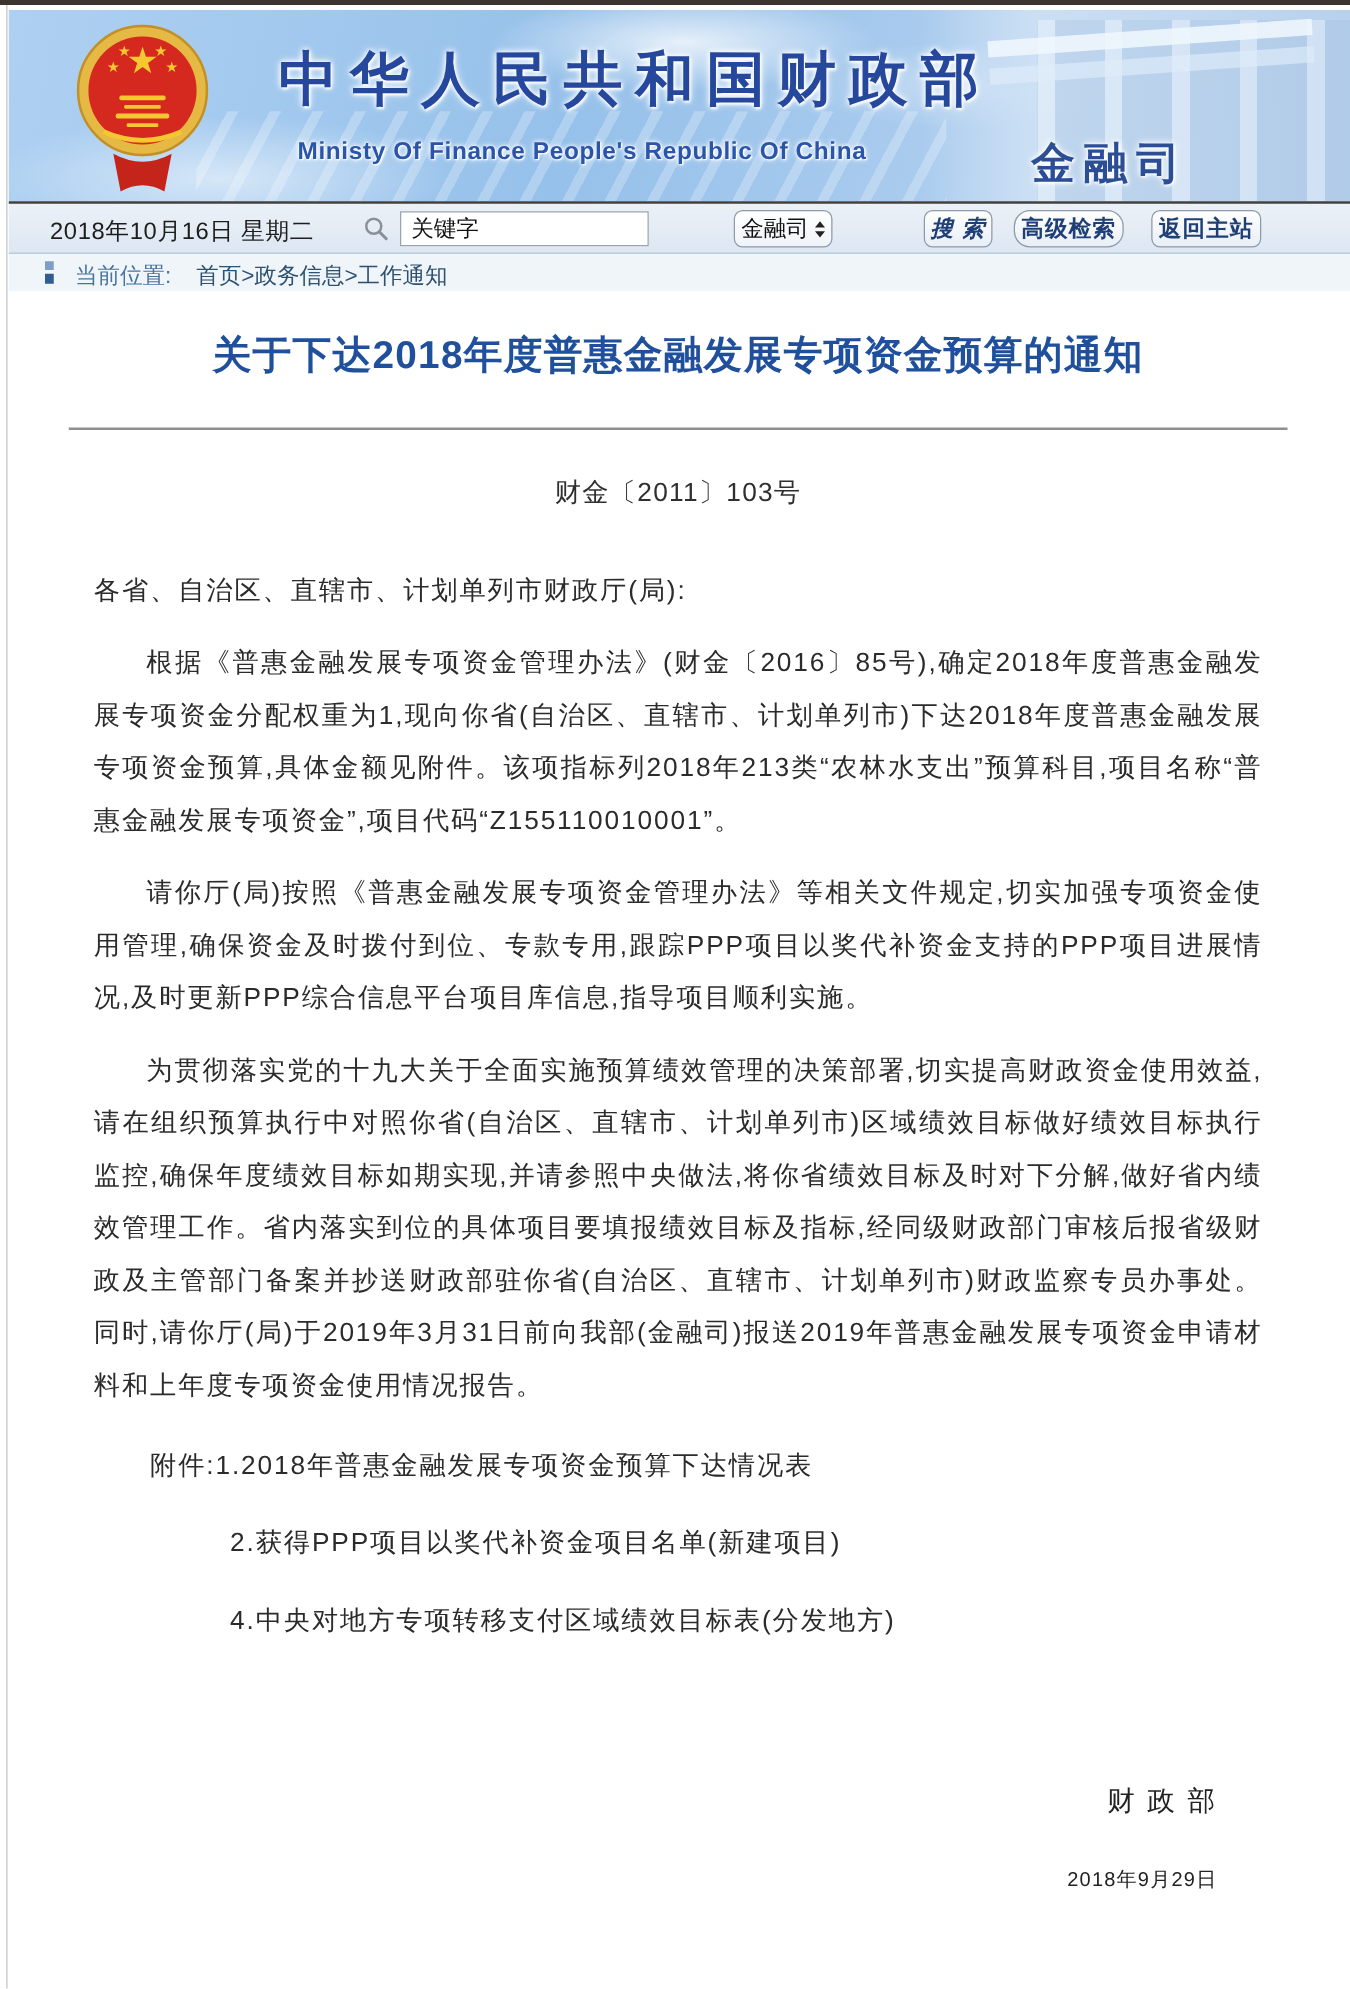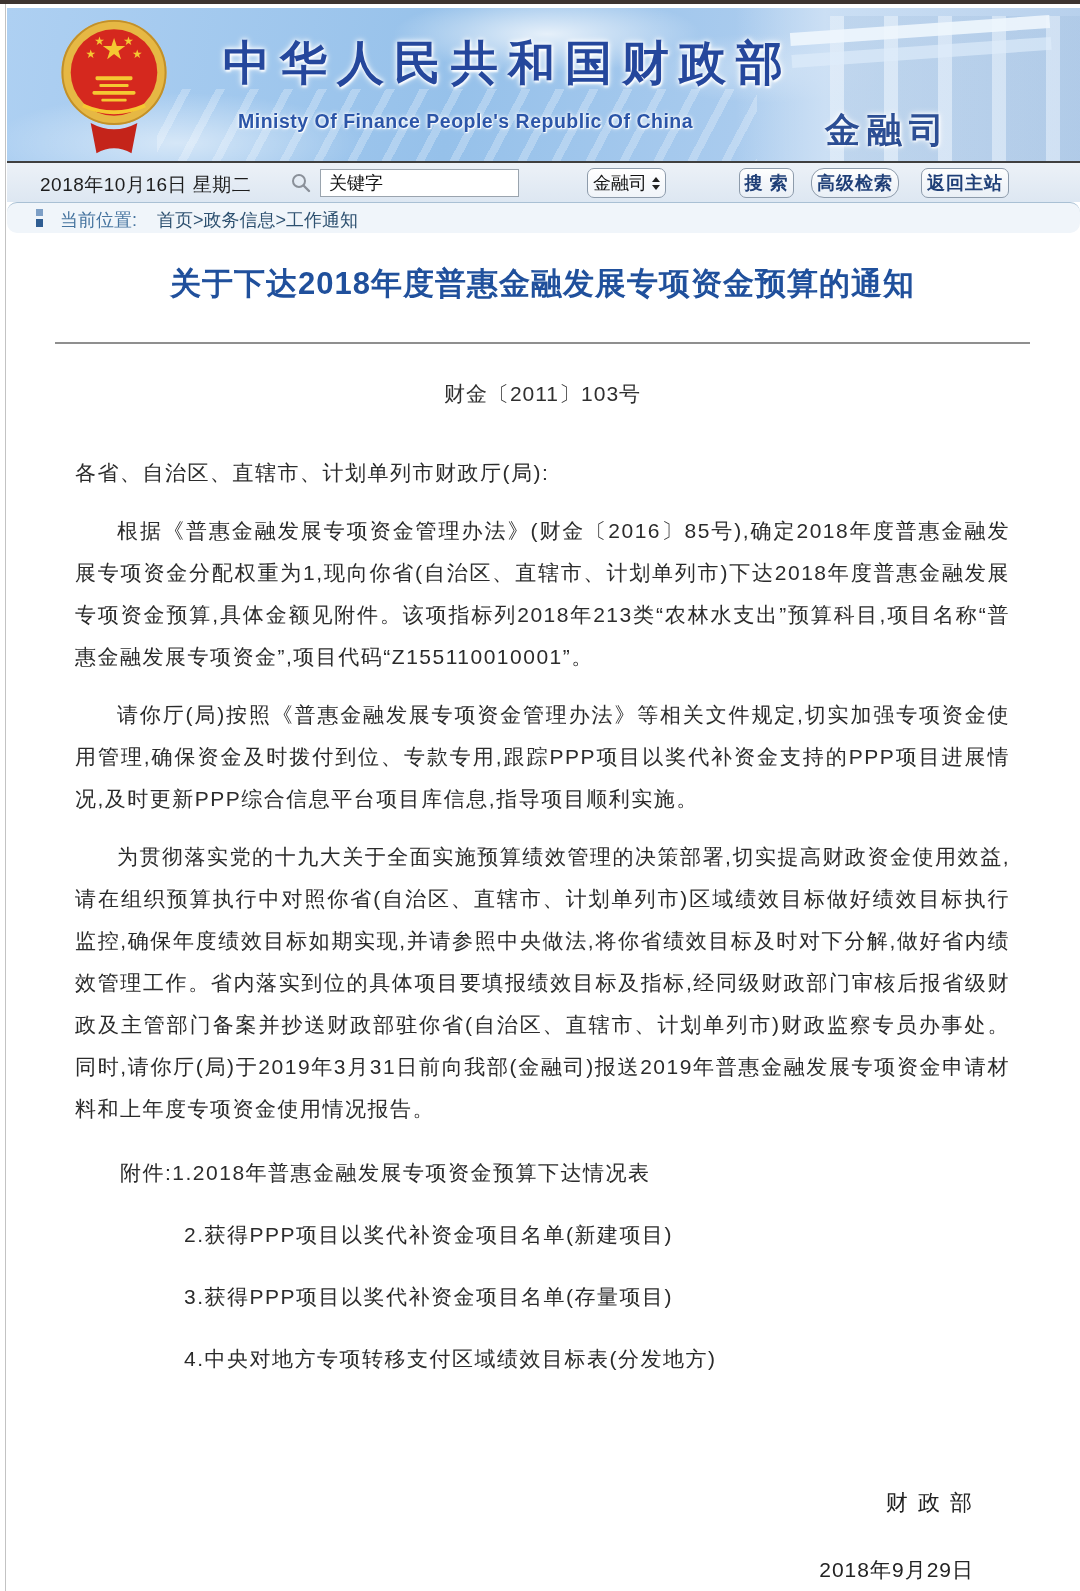--- a/index.html
+++ b/index.html
@@ -50,48 +50,48 @@
     border:1.5px solid #8d9bab; border-radius:7px; display:flex; align-items:center; justify-content:center;
     gap:5px; cursor:default; }
   .tb-select .sel-label { font-size:18px; color:#111; }
   .sel-arrows { display:flex; flex-direction:column; gap:3px; }
   .tri-up { width:0; height:0; border-left:4px solid transparent; border-right:4px solid transparent; border-bottom:5px solid #222; }
   .tri-down { width:0; height:0; border-left:4px solid transparent; border-right:4px solid transparent; border-top:5px solid #222; }
   .tb-btn { position:absolute; top:5px; height:30px; background:linear-gradient(#fefefe,#e9eff6);
     border:1.5px solid #8d9bab; border-radius:7px; font-size:18px; font-weight:bold; color:#1f3f77;
     display:flex; align-items:center; justify-content:center; letter-spacing:1px;
     font-family:"Liberation Sans", sans-serif; }
-  .tb-btn.search { left:732px; width:55px; }
+  .tb-btn.search { left:732px; width:55px;font-style:italic; }
   .tb-btn.adv { left:804px; width:88px;border-radius:13px; }
   .tb-btn.home { left:914px; width:88px; }
 
   
   .crumb { position:absolute; left:7px; right:0; top:202px; height:31px; background:#f0f5fa;
-    border-top:1px solid #a9c0d4;border-radius:10px; }
+    border-top:1px solid #a9c0d4; }
   .crumb-icon { position:absolute; left:29px; top:6px; width:8px; height:19px; }
   .crumb-icon .sq1 { width:7px; height:7px; background:#7d9fc6; margin-bottom:3px; }
   .crumb-icon .sq2 { width:7px; height:8px; background:#2f5d92; }
   .crumb-label { position:absolute; left:53px; top:5px; font-size:18px; color:#46749f; }
   .crumb-path { position:absolute; left:130px; top:5px; font-size:18px; color:#2e5170; cursor:pointer;margin-left:20px; }
 
   
   .doc { position:absolute; left:0; right:0; top:233px; padding:0 70px 0 75px; color:#2b2b2b; }
   .doc-title { text-align:center; margin-top:30px; font-size:31px; font-weight:bold; color:#20509c;
     letter-spacing:1px; }
   .title-rule { height:2px; background:#8f8f8f; margin:37px -20px 0 -20px; }
   .doc-number { text-align:center; margin-top:36px; font-size:21px; color:#2f2f2f; letter-spacing:1px; }
   .doc p { font-size:21px; line-height:42px; letter-spacing:1.5px; text-align:justify; color:#2b2b2b; }
   .salutation { margin-top:44px; }
   .body-p { margin-top:16px; text-indent:2em; }
   .att-group { margin-top:22px; }
   .att-first { margin-top:0; text-indent:0; padding-left:45px; }
   .att-rest { margin-top:20px; text-indent:0; padding-left:109px; }
   .sign-block { margin-top:108px; text-align:right; padding-right:36px; }
   .signer { font-size:22px; letter-spacing:2px; color:#222; }
-  .sign-date { margin-top:38px; font-size:21px; letter-spacing:1px; color:#222; }
+  .sign-date { margin-top:38px; font-size:16px; letter-spacing:1px; color:#222; }
 </style>
 </head>
 <body>
 
 <div class="page">
   <div class="top-edge"></div>
   <div class="left-edge"></div>
 
   <div class="banner">
     <div class="hdr-building">
@@ -158,21 +158,20 @@
     <div class="doc-number">财金〔2011〕103号</div>
 
     <p class="salutation">各省、自治区、直辖市、计划单列市财政厅(局):</p>
     <p class="body-p">根据《普惠金融发展专项资金管理办法》(财金〔2016〕85号),确定2018年度普惠金融发展专项资金分配权重为1,现向你省(自治区、直辖市、计划单列市)下达2018年度普惠金融发展专项资金预算,具体金额见附件。该项指标列2018年213类“农林水支出”预算科目,项目名称“普惠金融发展专项资金”,项目代码“Z155110010001”。</p>
     <p class="body-p">请你厅(局)按照《普惠金融发展专项资金管理办法》等相关文件规定,切实加强专项资金使用管理,确保资金及时拨付到位、专款专用,跟踪PPP项目以奖代补资金支持的PPP项目进展情况,及时更新PPP综合信息平台项目库信息,指导项目顺利实施。</p>
     <p class="body-p">为贯彻落实党的十九大关于全面实施预算绩效管理的决策部署,切实提高财政资金使用效益,请在组织预算执行中对照你省(自治区、直辖市、计划单列市)区域绩效目标做好绩效目标执行监控,确保年度绩效目标如期实现,并请参照中央做法,将你省绩效目标及时对下分解,做好省内绩效管理工作。省内落实到位的具体项目要填报绩效目标及指标,经同级财政部门审核后报省级财政及主管部门备案并抄送财政部驻你省(自治区、直辖市、计划单列市)财政监察专员办事处。同时,请你厅(局)于2019年3月31日前向我部(金融司)报送2019年普惠金融发展专项资金申请材料和上年度专项资金使用情况报告。</p>
 
     <div class="att-group">
       <p class="att-first"><span>附件:</span><span>1.2018年普惠金融发展专项资金预算下达情况表</span></p>
       <p class="att-rest">2.获得PPP项目以奖代补资金项目名单(新建项目)</p>
-      <p class="att-rest">3.获得PPP项目以奖代补资金项目名单(存量项目)</p>
       <p class="att-rest">4.中央对地方专项转移支付区域绩效目标表(分发地方)</p>
     </div>
 
     <div class="sign-block">
       <div class="signer">财 政 部</div>
       <div class="sign-date">2018年9月29日</div>
     </div>
   </div>
 </div>
 

